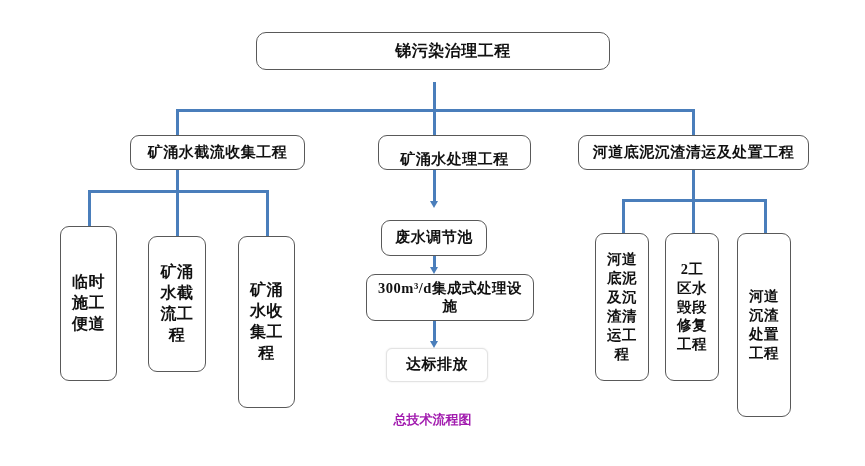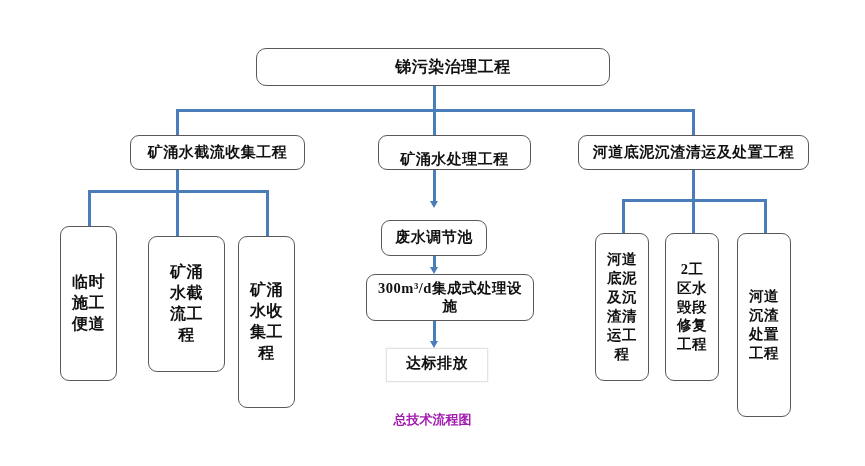--- a/index.html
+++ b/index.html
@@ -25,23 +25,22 @@
     justify-content:center;
     color:#111111;
     font-weight:700;
     line-height:1.18;
     text-align:center;
     z-index:3;
     letter-spacing:0.5px;
   }
   .node.soft{
     border:1px solid #e3e3e3;
-    border-radius:0;
+    border-radius:6px;
     box-shadow:0 0 2px rgba(0,0,0,0.10);
-    font-family:Liberation Mono, monospace;
   }
 
   
   .node.root{
     justify-content:center;
     padding-left:200px;
     border-radius:10px;
   }
 
   
@@ -112,41 +111,41 @@
   </div>
   <div class="arrow" style="left:433px;top:244px;height:30px;">
     <div class="stem" style="height:23px;"></div>
     <div class="head"></div>
   </div>
   <div class="arrow" style="left:433px;top:321px;height:27px;">
     <div class="stem" style="height:20px;"></div>
     <div class="head"></div>
   </div>
 
-  <div class="node root" style="left:256px;top:48px;width:354px;height:38px;font-size:16px;padding-left:40px;">
+  <div class="node root" style="left:256px;top:32px;width:354px;height:38px;font-size:16px;padding-left:40px;">
     <span class="lbl">锑污染治理工程</span>
   </div>
 
   <div class="node" style="left:90px;top:135px;width:175px;height:35px;font-size:15px;margin-left:40px;">
     <span class="lbl">矿涌水截流收集工程</span>
   </div>
 
   <div class="node" style="left:378px;top:135px;width:153px;height:35px;font-size:15px;align-items:flex-end;">
     <span class="lbl">矿涌水处理工程</span>
   </div>
 
   <div class="node" style="left:578px;top:135px;width:231px;height:35px;font-size:15px;">
     <span class="lbl">河道底泥沉渣清运及处置工程</span>
   </div>
 
   <div class="node vert" style="left:60px;top:226px;width:57px;height:155px;font-size:16px;">
     <span class="lbl">临时施工便道</span>
   </div>
 
-  <div class="node vert" style="left:148px;top:236px;width:77px;height:136px;font-size:16px;">
+  <div class="node vert" style="left:148px;top:236px;width:58px;height:136px;font-size:16px;">
     <span class="lbl">矿涌水截流工程</span>
   </div>
 
   <div class="node vert" style="left:238px;top:236px;width:57px;height:172px;font-size:16px;">
     <span class="lbl">矿涌水收集工程</span>
   </div>
 
   <div class="node" style="left:381px;top:208px;width:106px;height:36px;font-size:15px;margin-top:12px;">
     <span class="lbl">废水调节池</span>
   </div>

